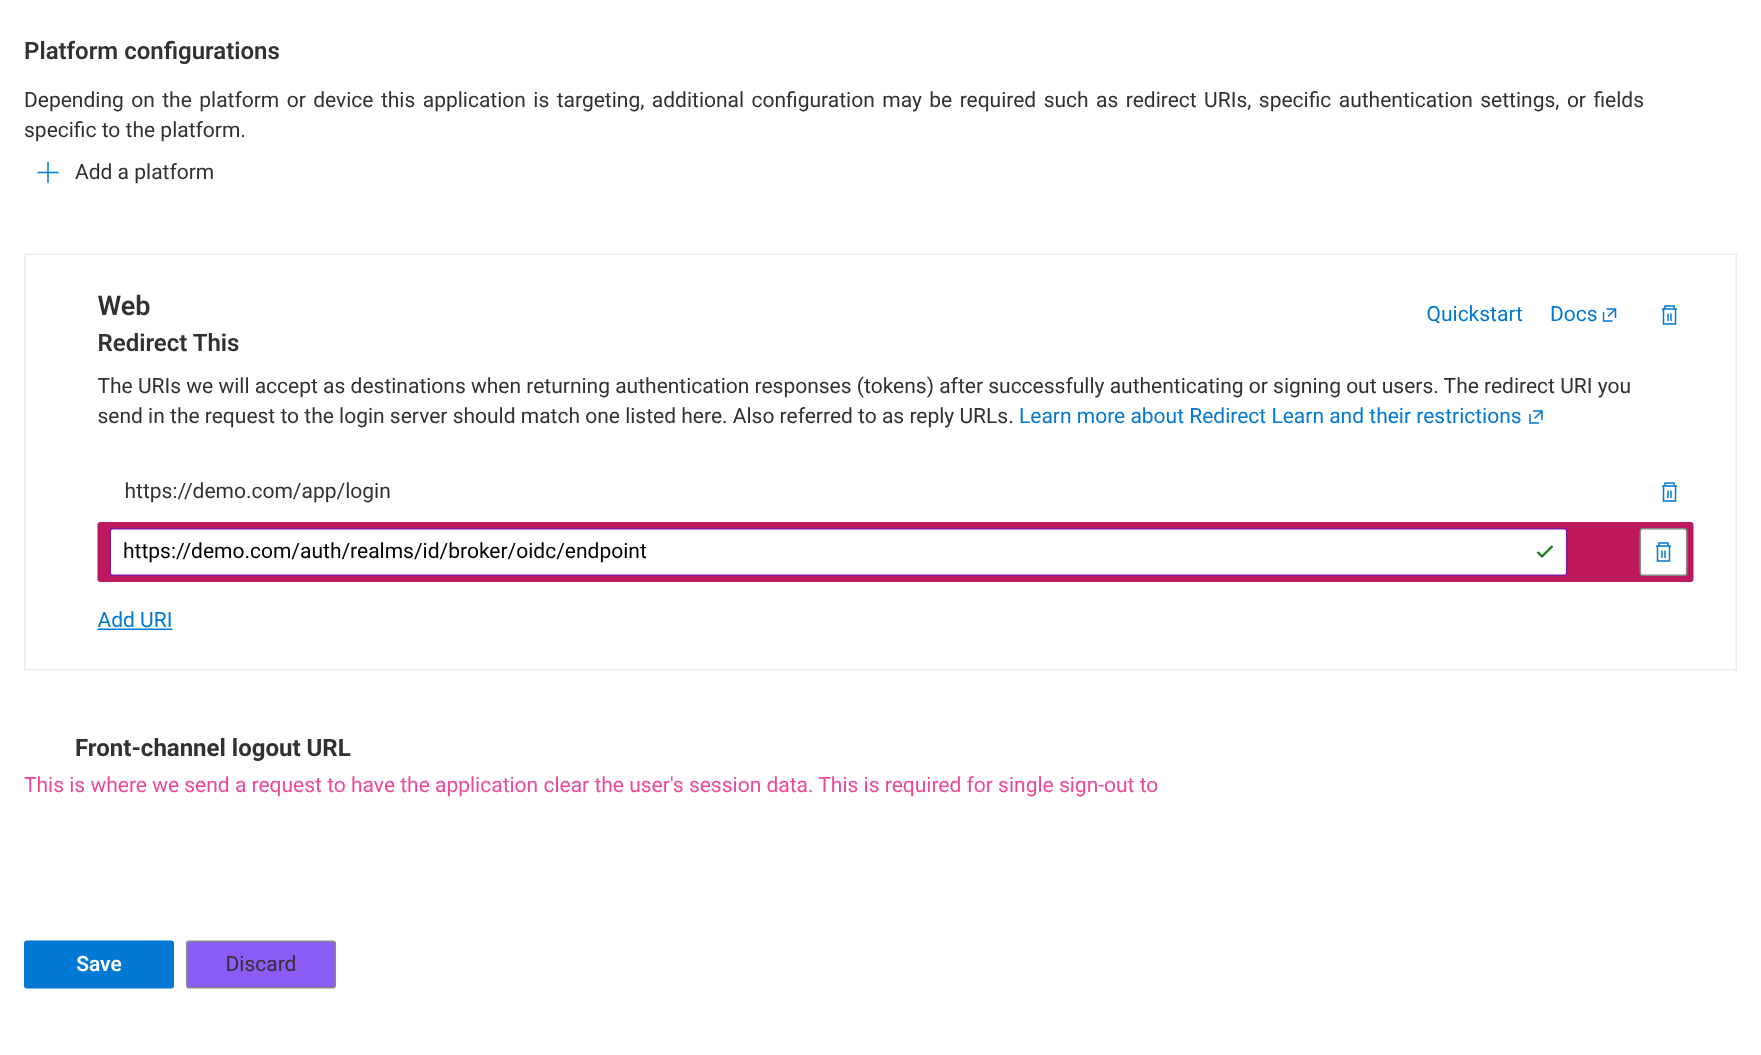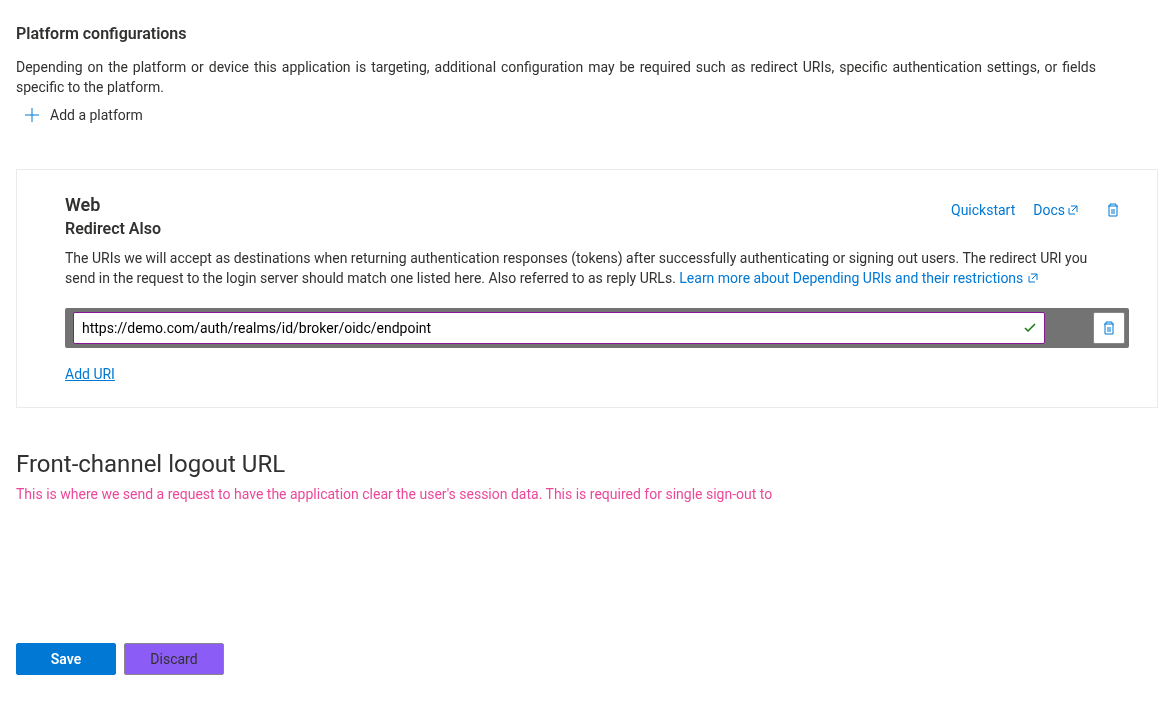--- a/index.html
+++ b/index.html
@@ -88,21 +88,21 @@
     min-height: 40px;
     padding-left: 8px;
     gap: 8px;
   }
   .url-row.static .url-text {
     flex: 1;
     font-size: 14px;
     padding-left: 10px;
     color: #323130;
   }
-  .url-row.active { background: #737373; border-radius: 2px; gap: 48px; }
+  .url-row.active { background: #be185d; border-radius: 2px; gap: 48px; }
   .url-row.active input {
     flex: 1;
     height: 32px;
     border: 1px solid #881798;
     border-radius: 2px;
     padding: 0 28px 0 8px;
     font-size: 14px;
     outline: none;
     background: #fff;
     font-family: inherit;
@@ -134,41 +134,42 @@
   .add-uri {
     color: #0078d4;
     font-size: 14px;
     margin-top: 18px;
     cursor: pointer;
     display: inline-block;
     text-decoration: underline;
   }
   .section2 { margin-top: 42px; }
   .section2 h2 {
-    font-size: 24px;
-    font-weight: 400;
+    font-size: 16px;
+    font-weight: 700;
     margin-bottom: 8px;
+    margin-left: 34px;
   }
   .section2 p {
     font-size: 14px;
     color: #ec4899;
     white-space: nowrap;
     overflow: hidden;
   }
   .fade-cutoff {
     position: absolute;
     left: 0; right: 0;
     height: 28px;
     bottom: 62px;
     background: linear-gradient(to bottom, rgba(255,255,255,0), rgba(255,255,255,1));
     pointer-events: none;
   }
   .footer {
     position: absolute;
-    left: 0; right: 0; bottom: 0;
+    left: 0; right: 0; bottom: 16px;
     background: #fff;
     padding: 12px 16px 28px 16px;
     display: flex;
     gap: 8px;
   }
   .btn {
     height: 32px;
     min-width: 100px;
     font-size: 14px;
     border-radius: 2px;
@@ -202,21 +203,21 @@
           <path d="M8 1v14M1 8h14" stroke="#0078d4" stroke-width="1"></path>
         </svg>
     </span>
     <span>Add a platform</span>
   </div>
 
   <div class="panel">
     <div class="panel-header">
       <div class="panel-header-left">
         <h3>Web</h3>
-        <h4>Redirect Also</h4>
+        <h4>Redirect This</h4>
       </div>
       <div class="panel-header-actions">
         <a class="link">Quickstart</a>
         <a class="link">
           <span>Docs</span>
           <span>
             <svg width="12" height="12" viewBox="0 0 12 12">
                 <path d="M4 2h6v6M10 2L5 7M8 10H2V4" fill="none" stroke="#0078d4" stroke-width="1"></path>
               </svg>
           </span>
@@ -224,30 +225,38 @@
         <span class="delete-icon">
           <svg width="16" height="16" viewBox="0 0 16 16">
               <path d="M3 4h10M5 4V2h6v2M4 4v10h8V4M7 7v5M9 7v5" fill="none" stroke="#0078d4" stroke-width="1"></path>
             </svg>
         </span>
       </div>
     </div>
 
     <p class="panel-desc">
       <span>The URIs we will accept as destinations when returning authentication responses (tokens) after successfully authenticating or signing out users. The redirect URI you send in the request to the login server should match one listed here. Also referred to as reply URLs. </span><a class="link">
-          <span>Learn more about Depending URIs and their restrictions</span>
+          <span>Learn more about Redirect Learn and their restrictions</span>
           <span style="margin-left:2px;">
             <svg width="12" height="12" viewBox="0 0 12 12">
               <path d="M4 2h6v6M10 2L5 7M8 10H2V4" fill="none" stroke="#0078d4" stroke-width="1"></path>
             </svg>
           </span>
         </a>
     </p>
 
     <div class="url-list">
+      <div class="url-row static">
+        <span class="url-text">https://demo.com/app/login</span>
+        <span class="delete-icon">
+          <svg width="16" height="16" viewBox="0 0 16 16">
+              <path d="M3 4h10M5 4V2h6v2M4 4v10h8V4M7 7v5M9 7v5" fill="none" stroke="#0078d4" stroke-width="1"></path>
+            </svg>
+        </span>
+      </div>
       <div class="url-row active">
         <div class="input-wrapper">
           <input type="text" value="https://demo.com/auth/realms/id/broker/oidc/endpoint" style="">
           <span class="input-check">
             <svg width="14" height="14" viewBox="0 0 14 14">
                 <path d="M2 7l3 3 7-7" fill="none" stroke="#107c10" stroke-width="1.5"></path>
               </svg>
           </span>
         </div>
         <span class="delete-icon">

